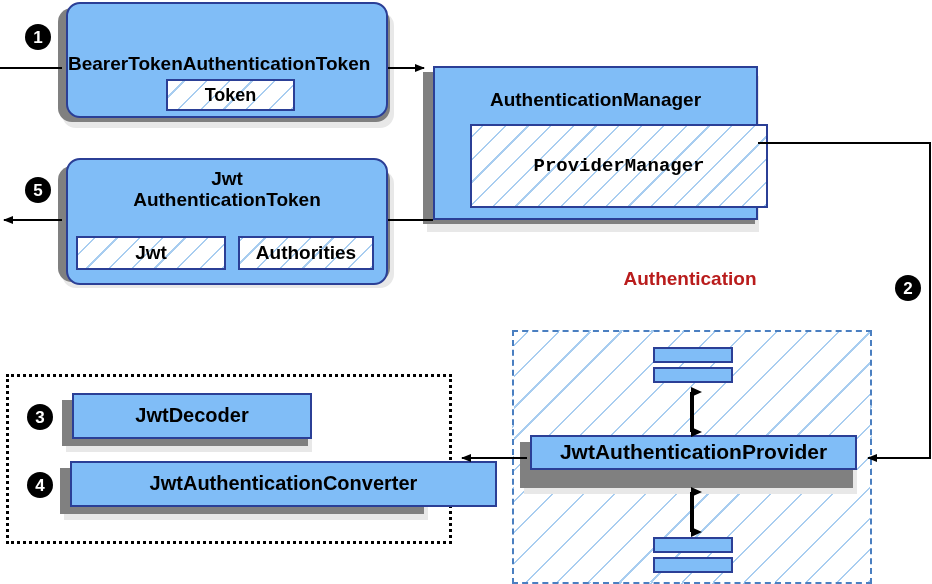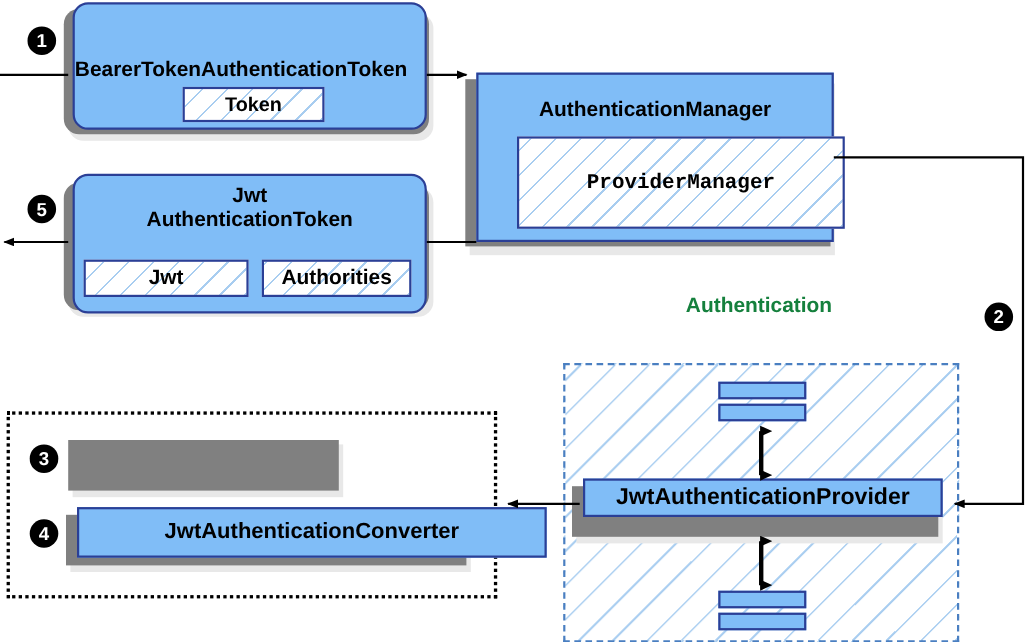--- a/index.html
+++ b/index.html
@@ -100,21 +100,21 @@
     align-items: center;
     justify-content: center;
     line-height: 1;
     z-index: 20;
   }
 
   
   .caption {
     position: absolute;
     font-weight: bold;
-    color: #15803d;
+    color: #b91c1c;
     text-align: center;
     line-height: 1.12;
     z-index: 10;
   }
 
   
   .mini-bar {
     position: absolute;
     box-sizing: border-box;
     background: #80bdf7;
@@ -234,20 +234,23 @@
     <span>JwtAuthenticationProvider</span>
   </div>
 
   <div class="mini-bar" style="left:653px; top:537px; width:80px; height:16px;"></div>
   <div class="mini-bar" style="left:653px; top:557px; width:80px; height:16px;"></div>
 
   <div class="dotted-container" style="left:6px; top:374px; width:446px; height:170px;"></div>
 
   <div class="shadow shadow-light" style="left:66px; top:404px; width:246px; height:48px;"></div>
   <div class="shadow shadow-dark" style="left:62px; top:400px; width:246px; height:46px;"></div>
+  <div class="box" style="left:72px; top:393px; width:240px; height:46px; font-size:20px;">
+    <span>JwtDecoder</span>
+  </div>
   <div class="badge" style="left:27px; top:404px;">3</div>
 
   <div class="shadow shadow-light" style="left:64px; top:472px; width:364px; height:48px;"></div>
   <div class="shadow shadow-dark" style="left:60px; top:468px; width:364px; height:46px;"></div>
   <div class="box" style="left:70px; top:461px; width:427px; height:46px; font-size:20px;">
     <span>JwtAuthenticationConverter</span>
   </div>
   <div class="badge" style="left:27px; top:472px;">4</div>
 
 </div>

